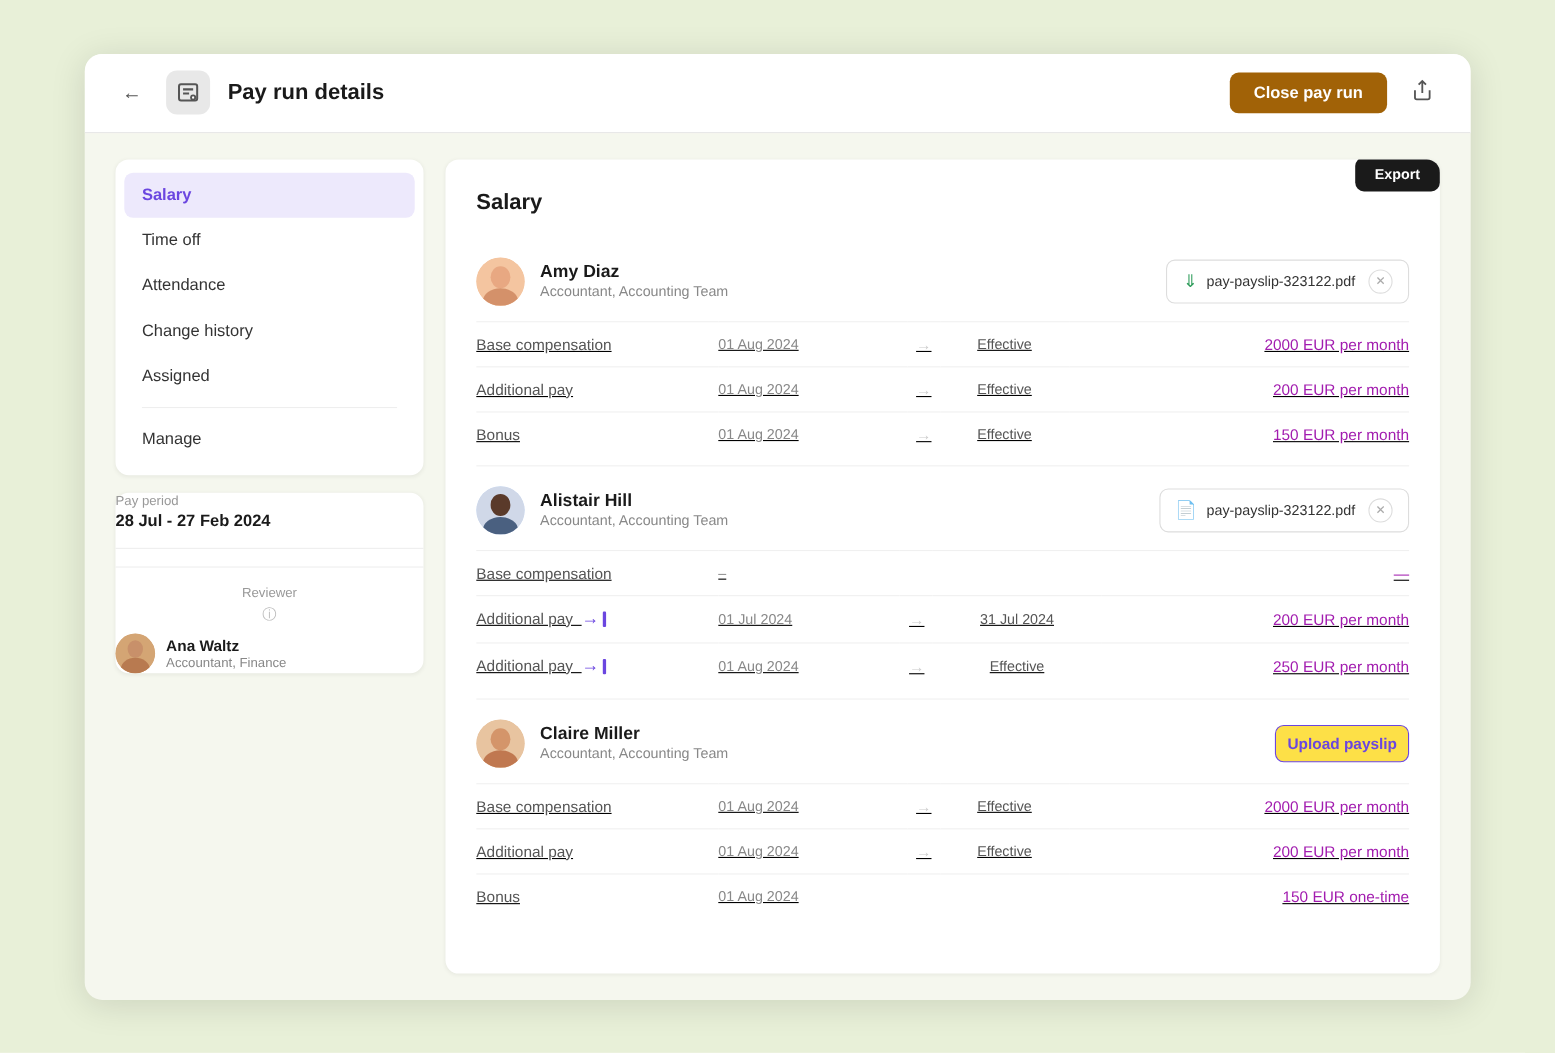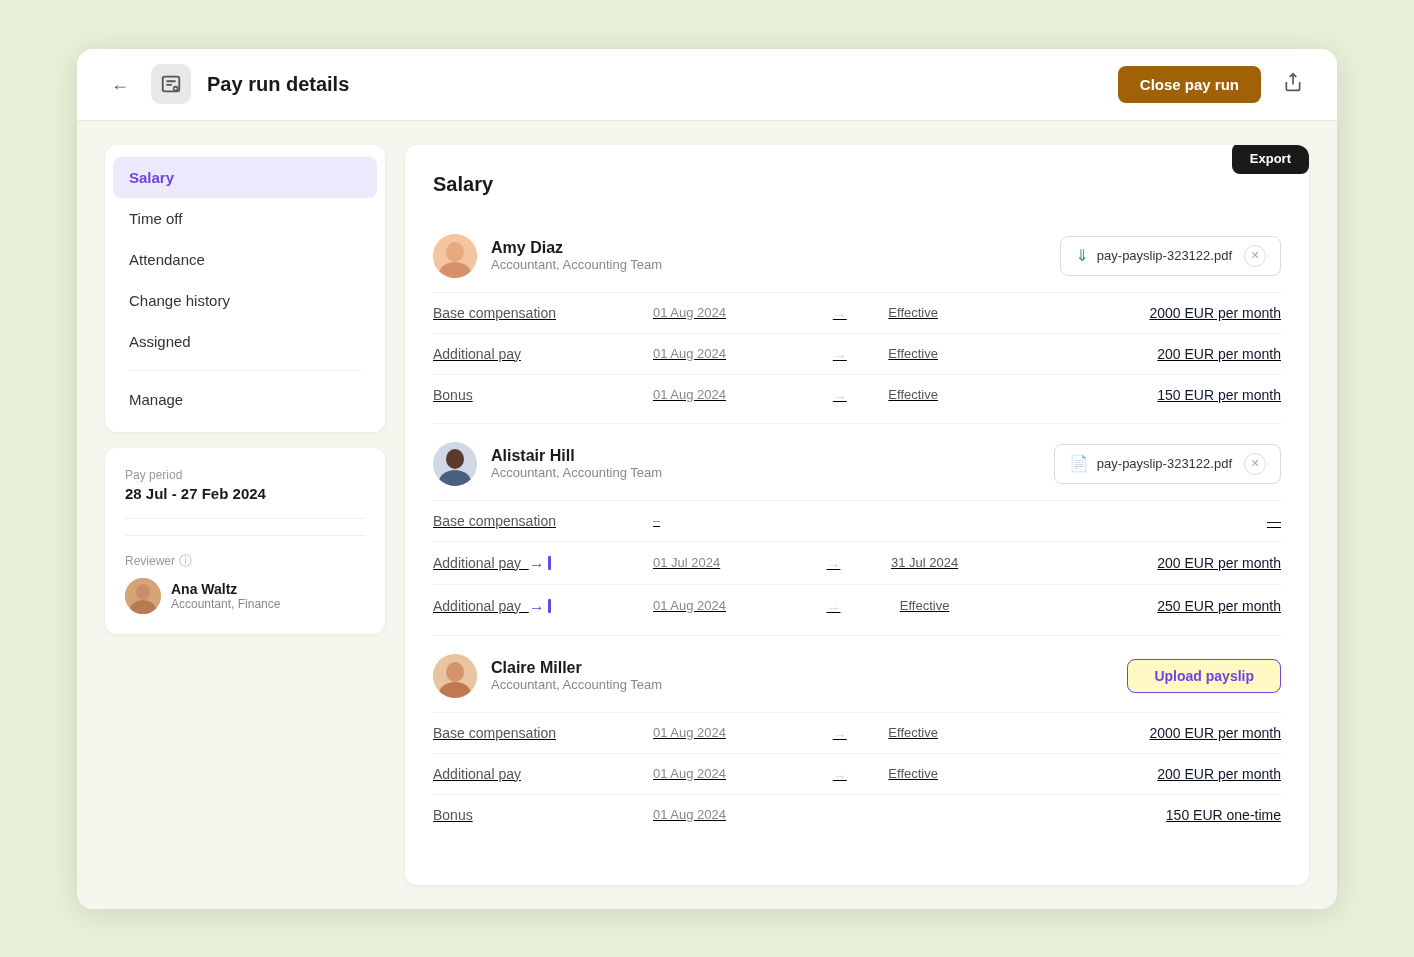--- a/index.html
+++ b/index.html
@@ -108,34 +108,33 @@
       font-weight: 600;
     }
     .nav-divider {
       border: none;
       border-top: 1px solid #eee;
       margin: 8px 16px;
     }
     .info-card {
       background: #fff;
       border-radius: 12px;
-      padding: 20px;
       box-shadow: 0 1px 4px rgba(0,0,0,0.06);
       display: flex;
       flex-direction: column;
       gap: 16px;
     }
     .info-row { display: flex; flex-direction: column; gap: 3px; }
     .info-label { font-size: 12px; color: #999; }
     .info-value { font-size: 15px; font-weight: 600; color: #1a1a1a; }
     .info-divider { border: none; border-top: 1px solid #eee; }
     .reviewer-row { display: flex; flex-direction: column; gap: 8px; }
     .reviewer-label {
       font-size: 12px; color: #999;
-      display: flex; align-items: center; gap: 4px;
+      display: flex; align-items: center; gap: 4px; flex-direction: column;
     }
     .reviewer-info { display: flex; align-items: center; gap: 10px; }
     .reviewer-avatar {
       width: 36px; height: 36px;
       border-radius: 50%;
       background: #d4a574;
       overflow: hidden;
       display: flex; align-items: center; justify-content: center;
       font-size: 14px;
     }
@@ -212,34 +211,34 @@
       width: 22px; height: 22px;
       border: 1.5px solid #ddd;
       border-radius: 50%;
       display: flex; align-items: center; justify-content: center;
       font-size: 11px;
       margin-left: 4px;
     }
     .upload-btn {
       border: 1.5px solid #6b46e0;
       color: #6b46e0;
-      background: #fef9c3;
+      background: #fde047;
       border-radius: 8px;
-      padding: 8px 26px;
+      padding: 8px 10px;
       font-size: 14px;
       font-weight: 600;
       cursor: pointer;
     }
     
     .pay-table { width: 100%; border-collapse: collapse; text-decoration: underline; }
     .pay-table tr { border-top: 1px solid #f0f0f0; }
     .pay-table td {
       padding: 12px 0;
       font-size: 14px;
-      color: #0f172a;
+      color: #a21caf;
     }
     .pay-table td:first-child { width: 220px; color: #555; }
     .pay-table td.date-col { color: #888; font-size: 13px; text-align: left; }
     .pay-table td.arrow-col { color: #ccc; text-align: center; width: 30px; }
     .pay-table td.status-col { color: #555; font-size: 13px; text-align: center; }
     .pay-table td.amount-col { text-align: right; font-weight: 500; }
     .history-arrow {
       display: inline-flex;
       align-items: center;
       gap: 2px;

